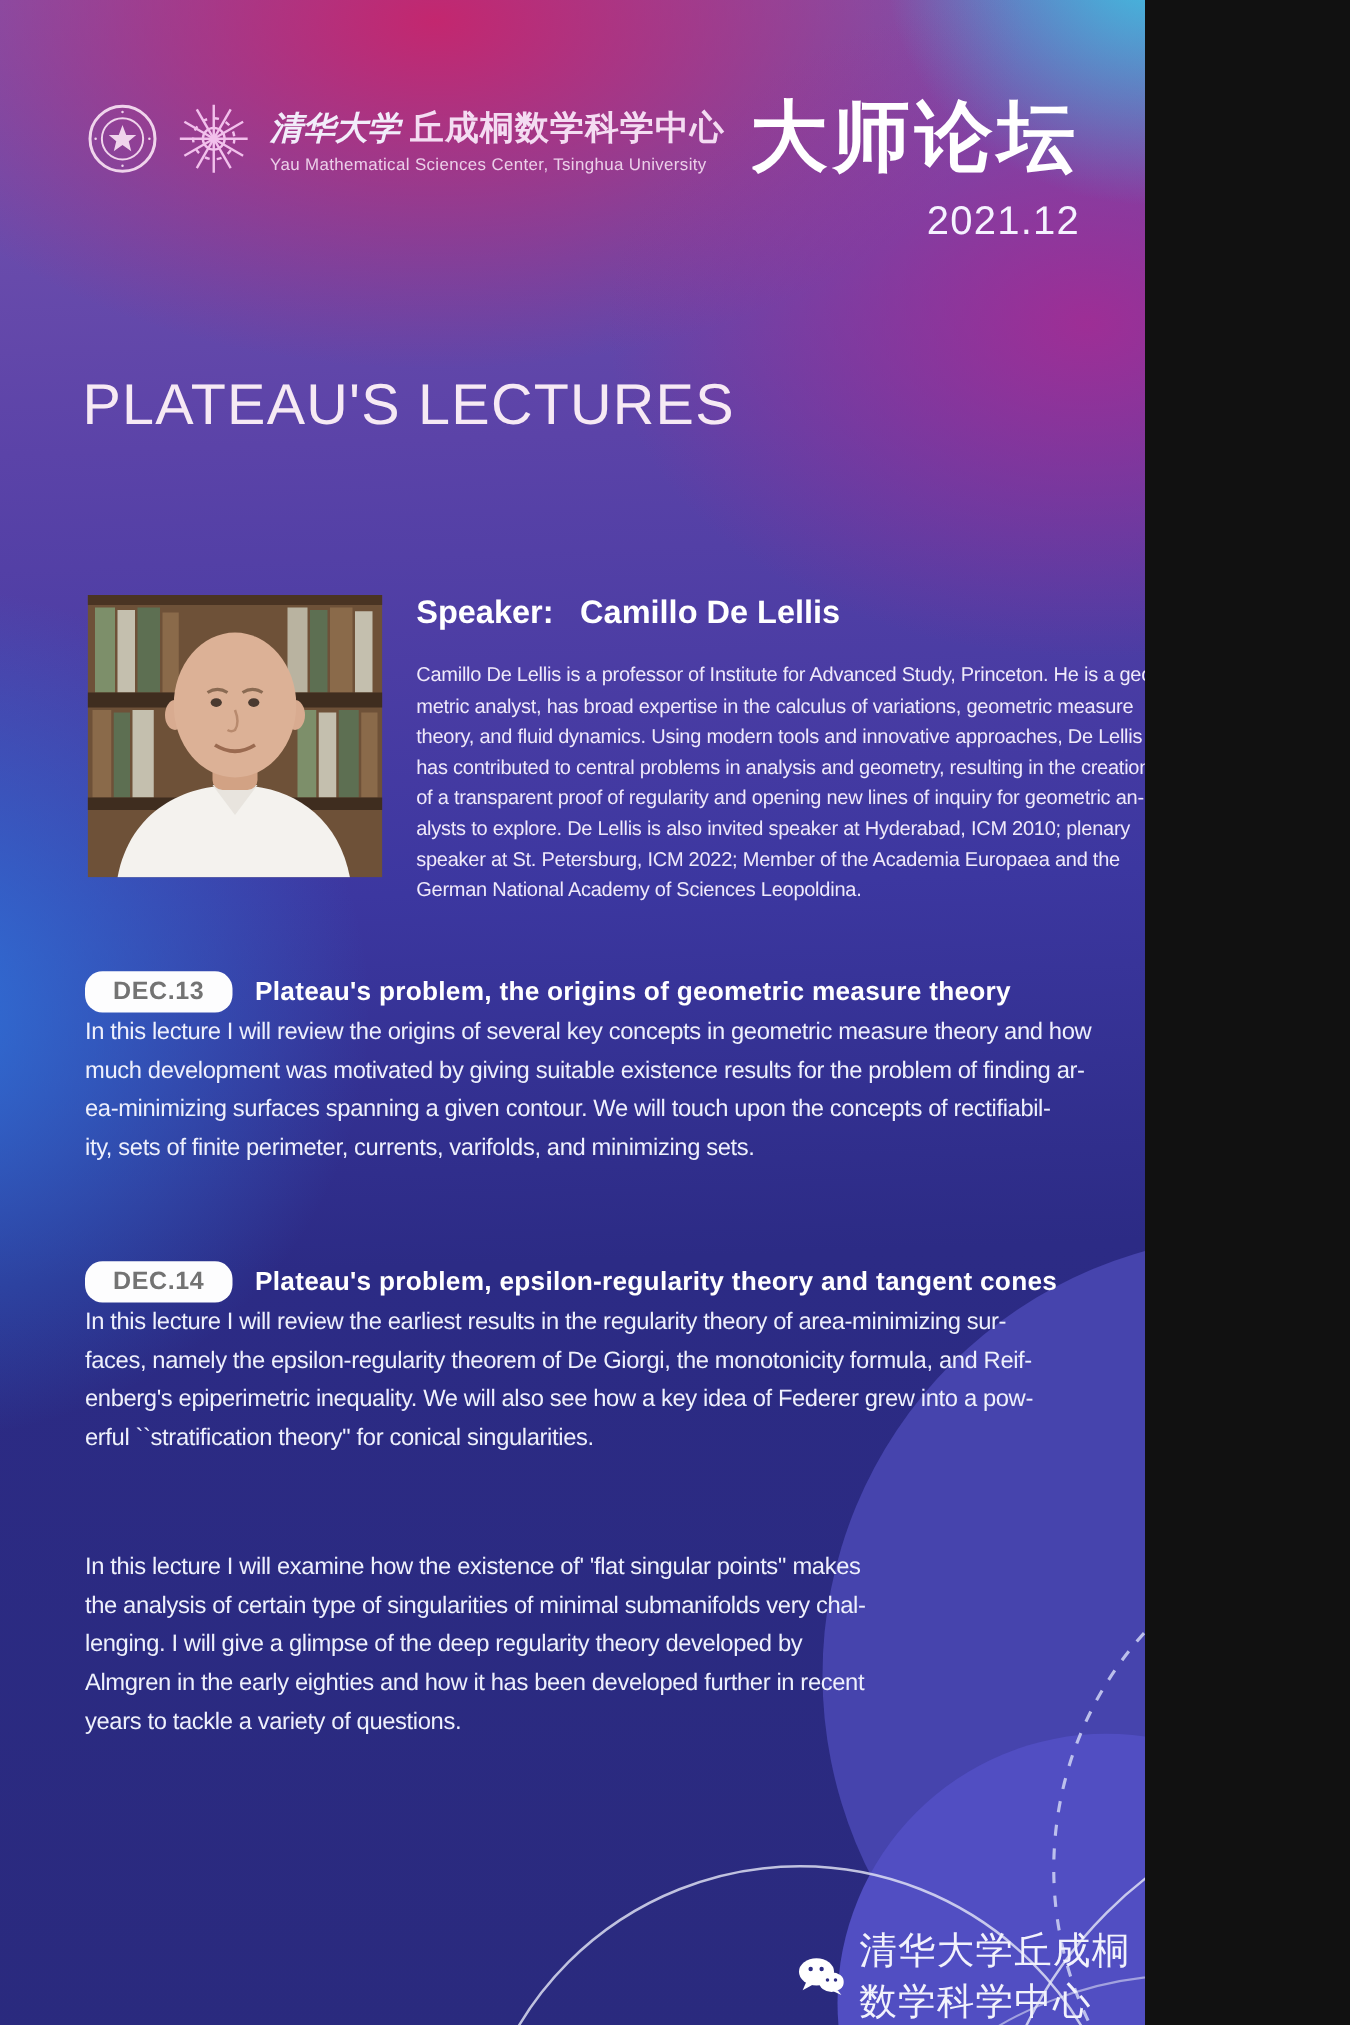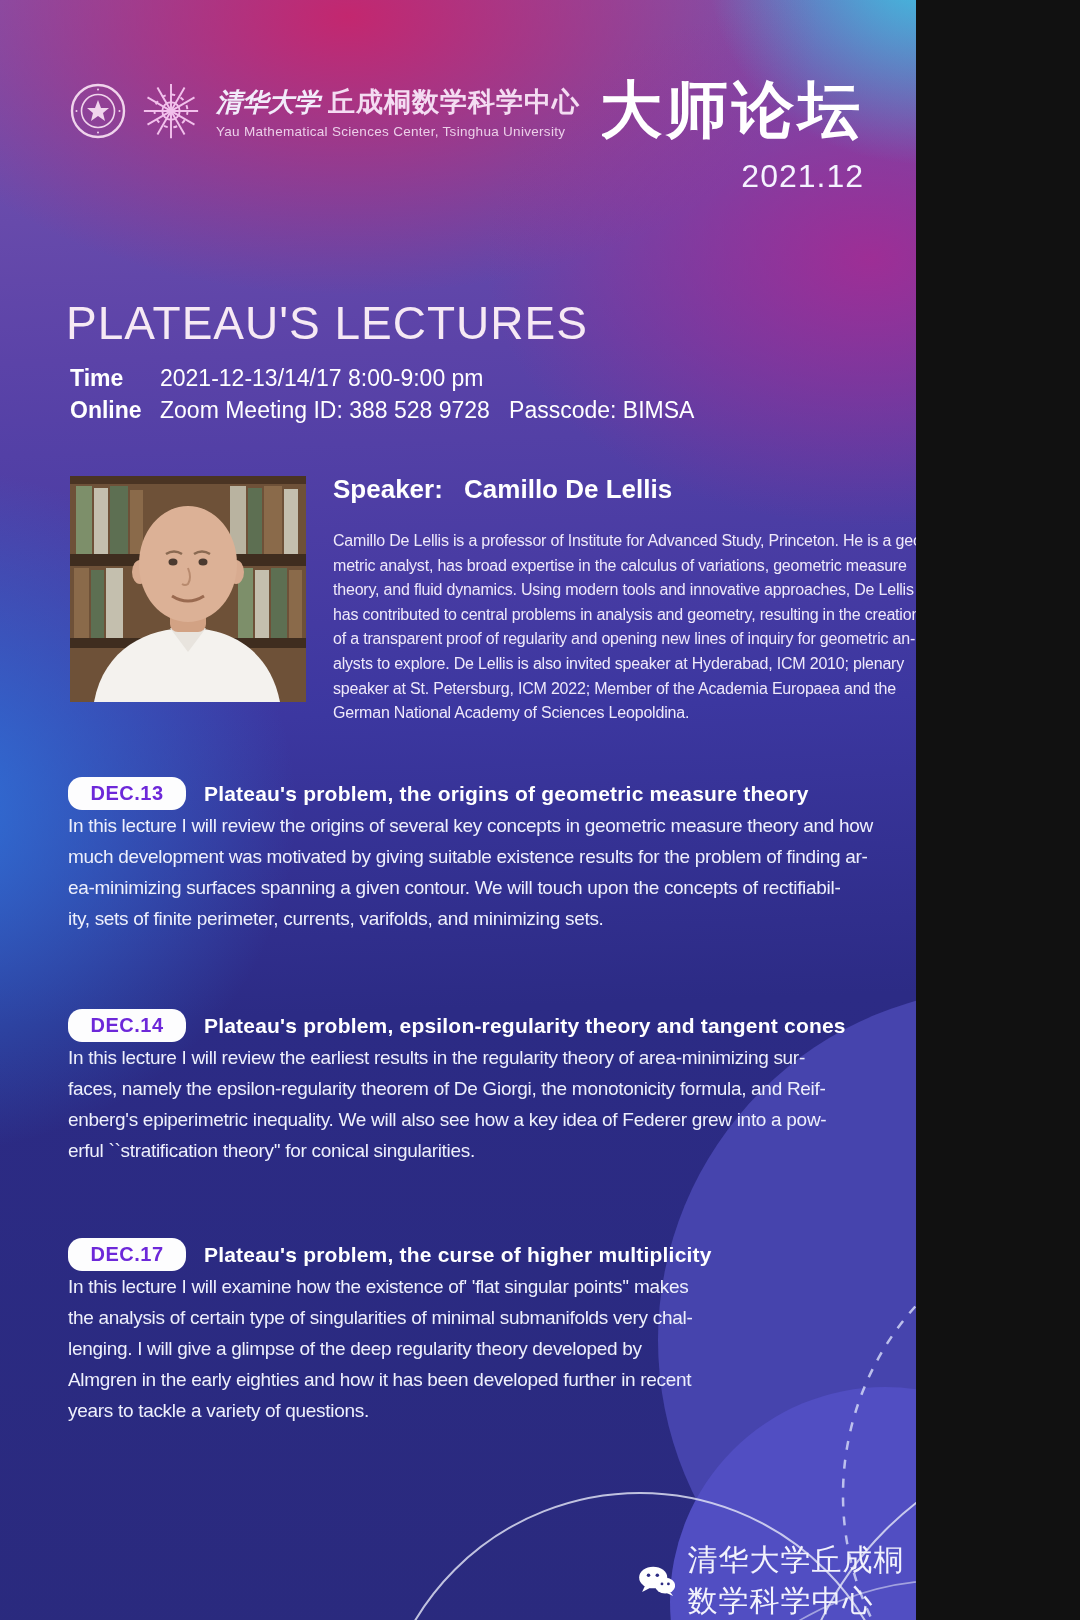--- a/index.html
+++ b/index.html
@@ -33,21 +33,21 @@
   .info-label{font-weight:bold;width:90px;}
   
   .speaker-photo{position:absolute;left:70px;top:476px;width:236px;height:226px;overflow:hidden;}
   .speaker-block{position:absolute;left:333px;top:474px;width:680px;}
   .speaker-head{font-size:26px;font-weight:bold;color:#ffffff;}
   .speaker-head .name{margin-left:14px;}
   .speaker-bio{margin-top:24px;font-size:16px;line-height:24.6px;letter-spacing:-0.2px;color:#efe9fa;}
   
   .lec{position:absolute;left:68px;width:950px;}
   .lec-row{display:flex;align-items:center;}
-  .badge{width:118px;height:33px;border-radius:14px;background:#fdfdfe;color:#6d28d9;
+  .badge{width:118px;height:33px;border-radius:14px;background:#fdfdfe;color:#737373;
          font-size:20px;font-weight:bold;display:flex;align-items:center;justify-content:center;
          letter-spacing:.5px;flex:0 0 auto;}
   .lec-title{margin-left:18px;font-size:21px;font-weight:bold;color:#ffffff;letter-spacing:.2px;}
   .lec-abs{font-size:19px;line-height:31px;letter-spacing:-0.3px;color:#eef0fc;}
   .lec1{top:777px;} .lec2{top:1009px;} .lec3{top:1238px;}
   
   .footer{position:absolute;left:638px;top:1540px;display:flex;align-items:center;gap:12px;}
   .footer-name{font-size:30px;color:#f2f2fc;letter-spacing:1px;}
 </style>
 </head>
@@ -100,30 +100,20 @@
       </div>
     </div>
 
     <div class="hdr-right">
       <div class="series-cn">大师论坛</div>
       <div class="issue-date">2021.12</div>
     </div>
 
     <div class="poster-title">PLATEAU'S LECTURES</div>
 
-    <div class="info">
-      <div class="info-row">
-        <span class="info-label">Time</span>
-        <span class="pre">2021-12-13/14/17 8:00-9:00 pm</span>
-      </div>
-      <div class="info-row">
-        <span class="info-label">Online</span>
-        <span class="pre">Zoom Meeting ID: 388 528 9728   Passcode: BIMSA</span>
-      </div>
-    </div>
 
     <div class="speaker-photo">
       <svg width="236" height="226" viewBox="0 0 236 226">
         <rect width="236" height="226" fill="#6e5138"></rect>
         <rect x="0" y="0" width="236" height="8" fill="#4a3423"></rect>
         <g>
           <rect x="6" y="10" width="16" height="68" fill="#7d8f6a"></rect>
           <rect x="24" y="12" width="14" height="66" fill="#c4bfae"></rect>
           <rect x="40" y="10" width="18" height="68" fill="#5d6f52"></rect>
           <rect x="60" y="14" width="13" height="64" fill="#8a6a4a"></rect>
@@ -190,24 +180,20 @@
         <div class="badge">DEC.14</div>
         <div class="lec-title">Plateau's problem, epsilon-regularity theory and tangent cones</div>
       </div>
       <div class="lec-abs pre">In this lecture I will review the earliest results in the regularity theory of area-minimizing sur-
 faces, namely the epsilon-regularity theorem of De Giorgi, the monotonicity formula, and Reif-
 enberg's epiperimetric inequality. We will also see how a key idea of Federer grew into a pow-
 erful ``stratification theory'' for conical singularities.</div>
     </div>
 
     <div class="lec lec3">
-      <div class="lec-row">
-        <div class="badge">DEC.17</div>
-        <div class="lec-title">Plateau's problem, the curse of higher multiplicity</div>
-      </div>
       <div class="lec-abs pre">In this lecture I will examine how the existence of' 'flat singular points'' makes
 the analysis of certain type of singularities of minimal submanifolds very chal-
 lenging. I will give a glimpse of the deep regularity theory developed by
 Almgren in the early eighties and how it has been developed further in recent
 years to tackle a variety of questions.</div>
     </div>
 
     <div class="footer">
       <svg width="66" height="54" viewBox="0 0 64 52">
         <ellipse cx="26" cy="20" rx="24" ry="18.5" fill="#ffffff"></ellipse>

